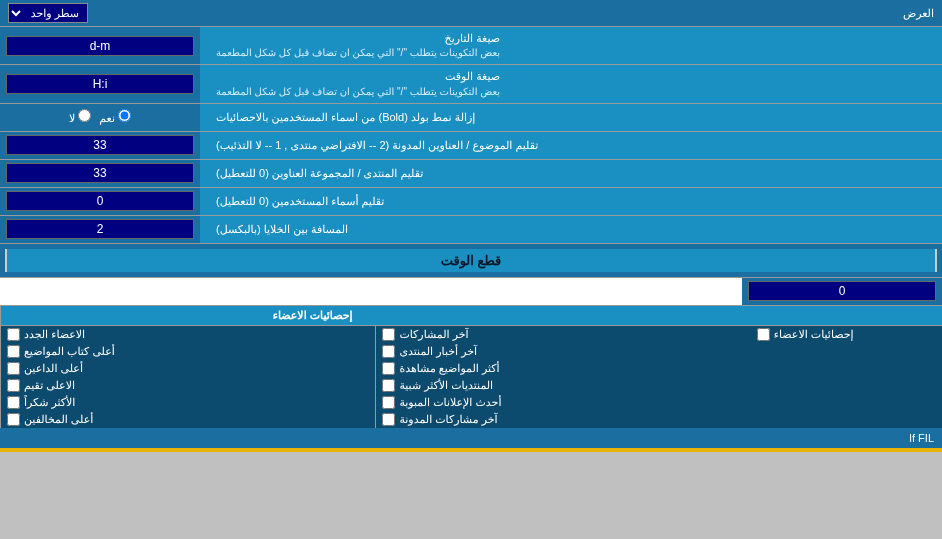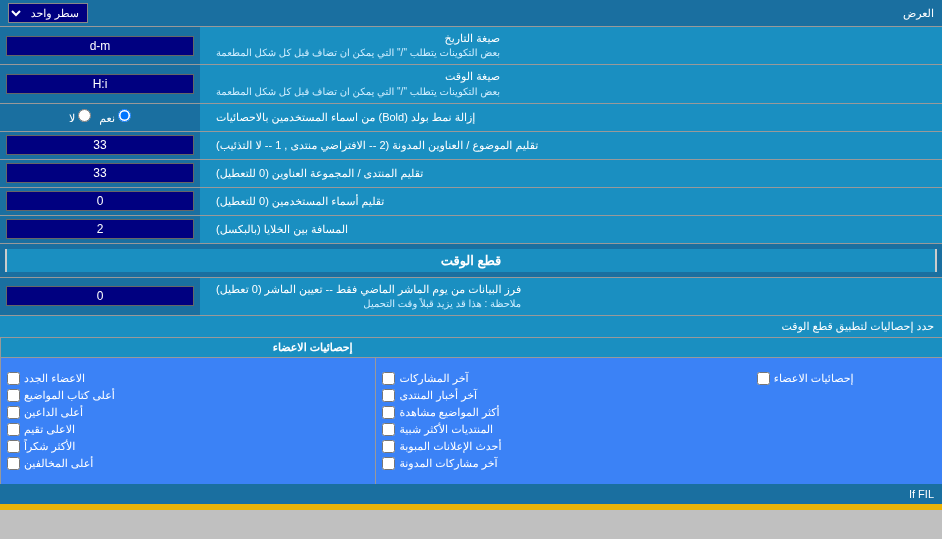--- a/index.html
+++ b/index.html
@@ -53,21 +53,21 @@
       width: 100%;
       text-align: center;
       font-size: 12px;
       direction: ltr;
     }
     .section-header {
       display: flex;
       align-items: center;
       justify-content: flex-end;
       background: #1a6fa0;
-      color: #ffffff;
+      color: #0f172a;
       font-weight: bold;
       font-size: 13px;
       padding: 5px;
       border-bottom: 1px solid #999;
     }
     .section-header-label {
       background: #1a8fc1;
       padding: 4px 16px;
       border-right: 2px solid #ccc;
       border-left: 2px solid #ccc;
@@ -99,23 +99,23 @@
       border-left: 1px solid #999;
     }
     .bottom-col-header:first-child {
       border-left: none;
     }
     .checkbox-cols {
       display: flex;
     }
     .checkbox-col {
       flex: 1;
-      background: #3b82f6;
+      background: #0c4a6e;
       border-left: 1px solid #999;
-      padding: 12px 4px;
+      padding: 0 4px;
     }
     .checkbox-col:first-child {
       border-left: none;
     }
     .checkbox-item {
       display: flex;
       align-items: center;
       justify-content: flex-end;
       gap: 4px;
       color: #fff;
@@ -154,21 +154,21 @@
       text-align: right;
       font-size: 11px;
       padding: 4px 8px;
       border-bottom: 1px solid #999;
     }
     .ifFIL {
       color: #fff;
       font-size: 11px;
       padding: 4px 8px;
       background: #1a6fa0;
-      border-bottom: 6px solid #eab308;
+      border-bottom: 4px solid #eab308;
       text-align: right;
     }
   </style>
 </head>
 <body>
 
 <div class="main-container">
 
   <div class="top-bar">
     <div class="top-bar-label">العرض</div>
@@ -255,34 +255,25 @@
     <div class="row-input">
       <input type="text" value="2" style="">
     </div>
   </div>
 
   <div class="section-header">
     <div class="section-header-label">قطع الوقت</div>
   </div>
 
   <div class="row">
-    <div class="row-label">
-      <div>
-        <div>فرز البيانات من يوم الماشر الماضي فقط -- تعيين الماشر (0 تعطيل)</div>
-        <small>ملاحظة : هذا قد يزيد قبلاً وقت التحميل</small>
-      </div>
-    </div>
     <div class="row-input">
       <input type="text" value="0" style="">
     </div>
   </div>
 
-  <div class="apply-row">
-    <span>حدد إحصاليات لتطبيق قطع الوقت</span>
-  </div>
 
   <div class="bottom-header-row">
     <div class="bottom-col-header" style="flex:0.5;"></div>
     <div class="bottom-col-header">إحصائيات الاعضاء</div>
   </div>
 
   <div class="checkbox-cols">
 
     <div class="checkbox-col" style="flex:0.5;">
       <div class="checkbox-item">

